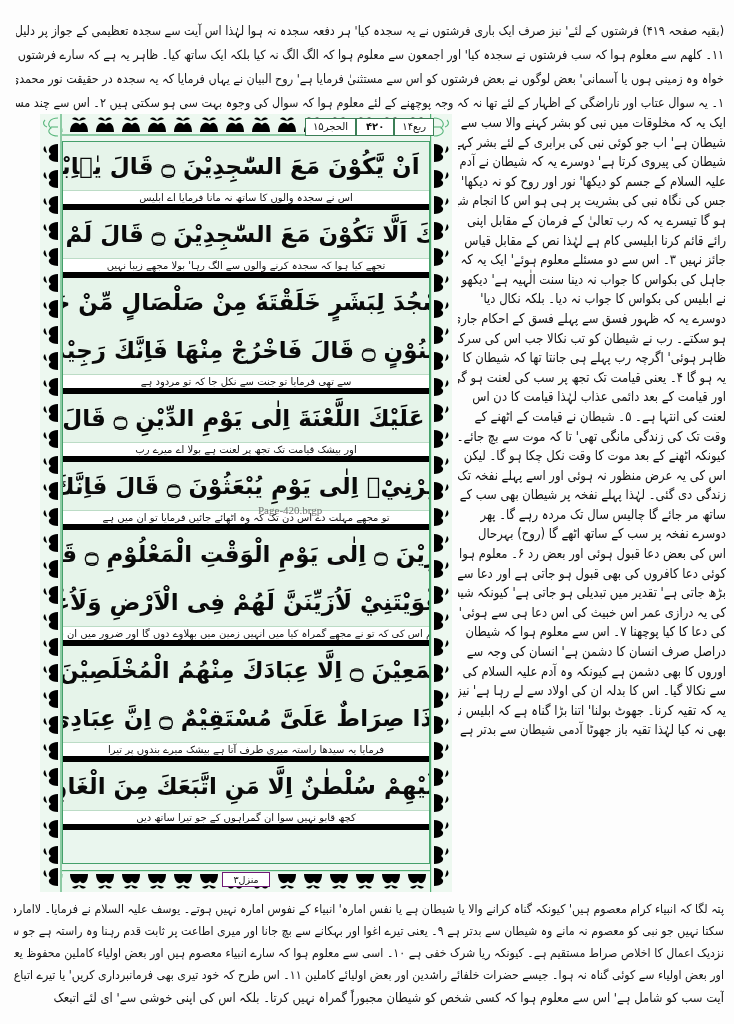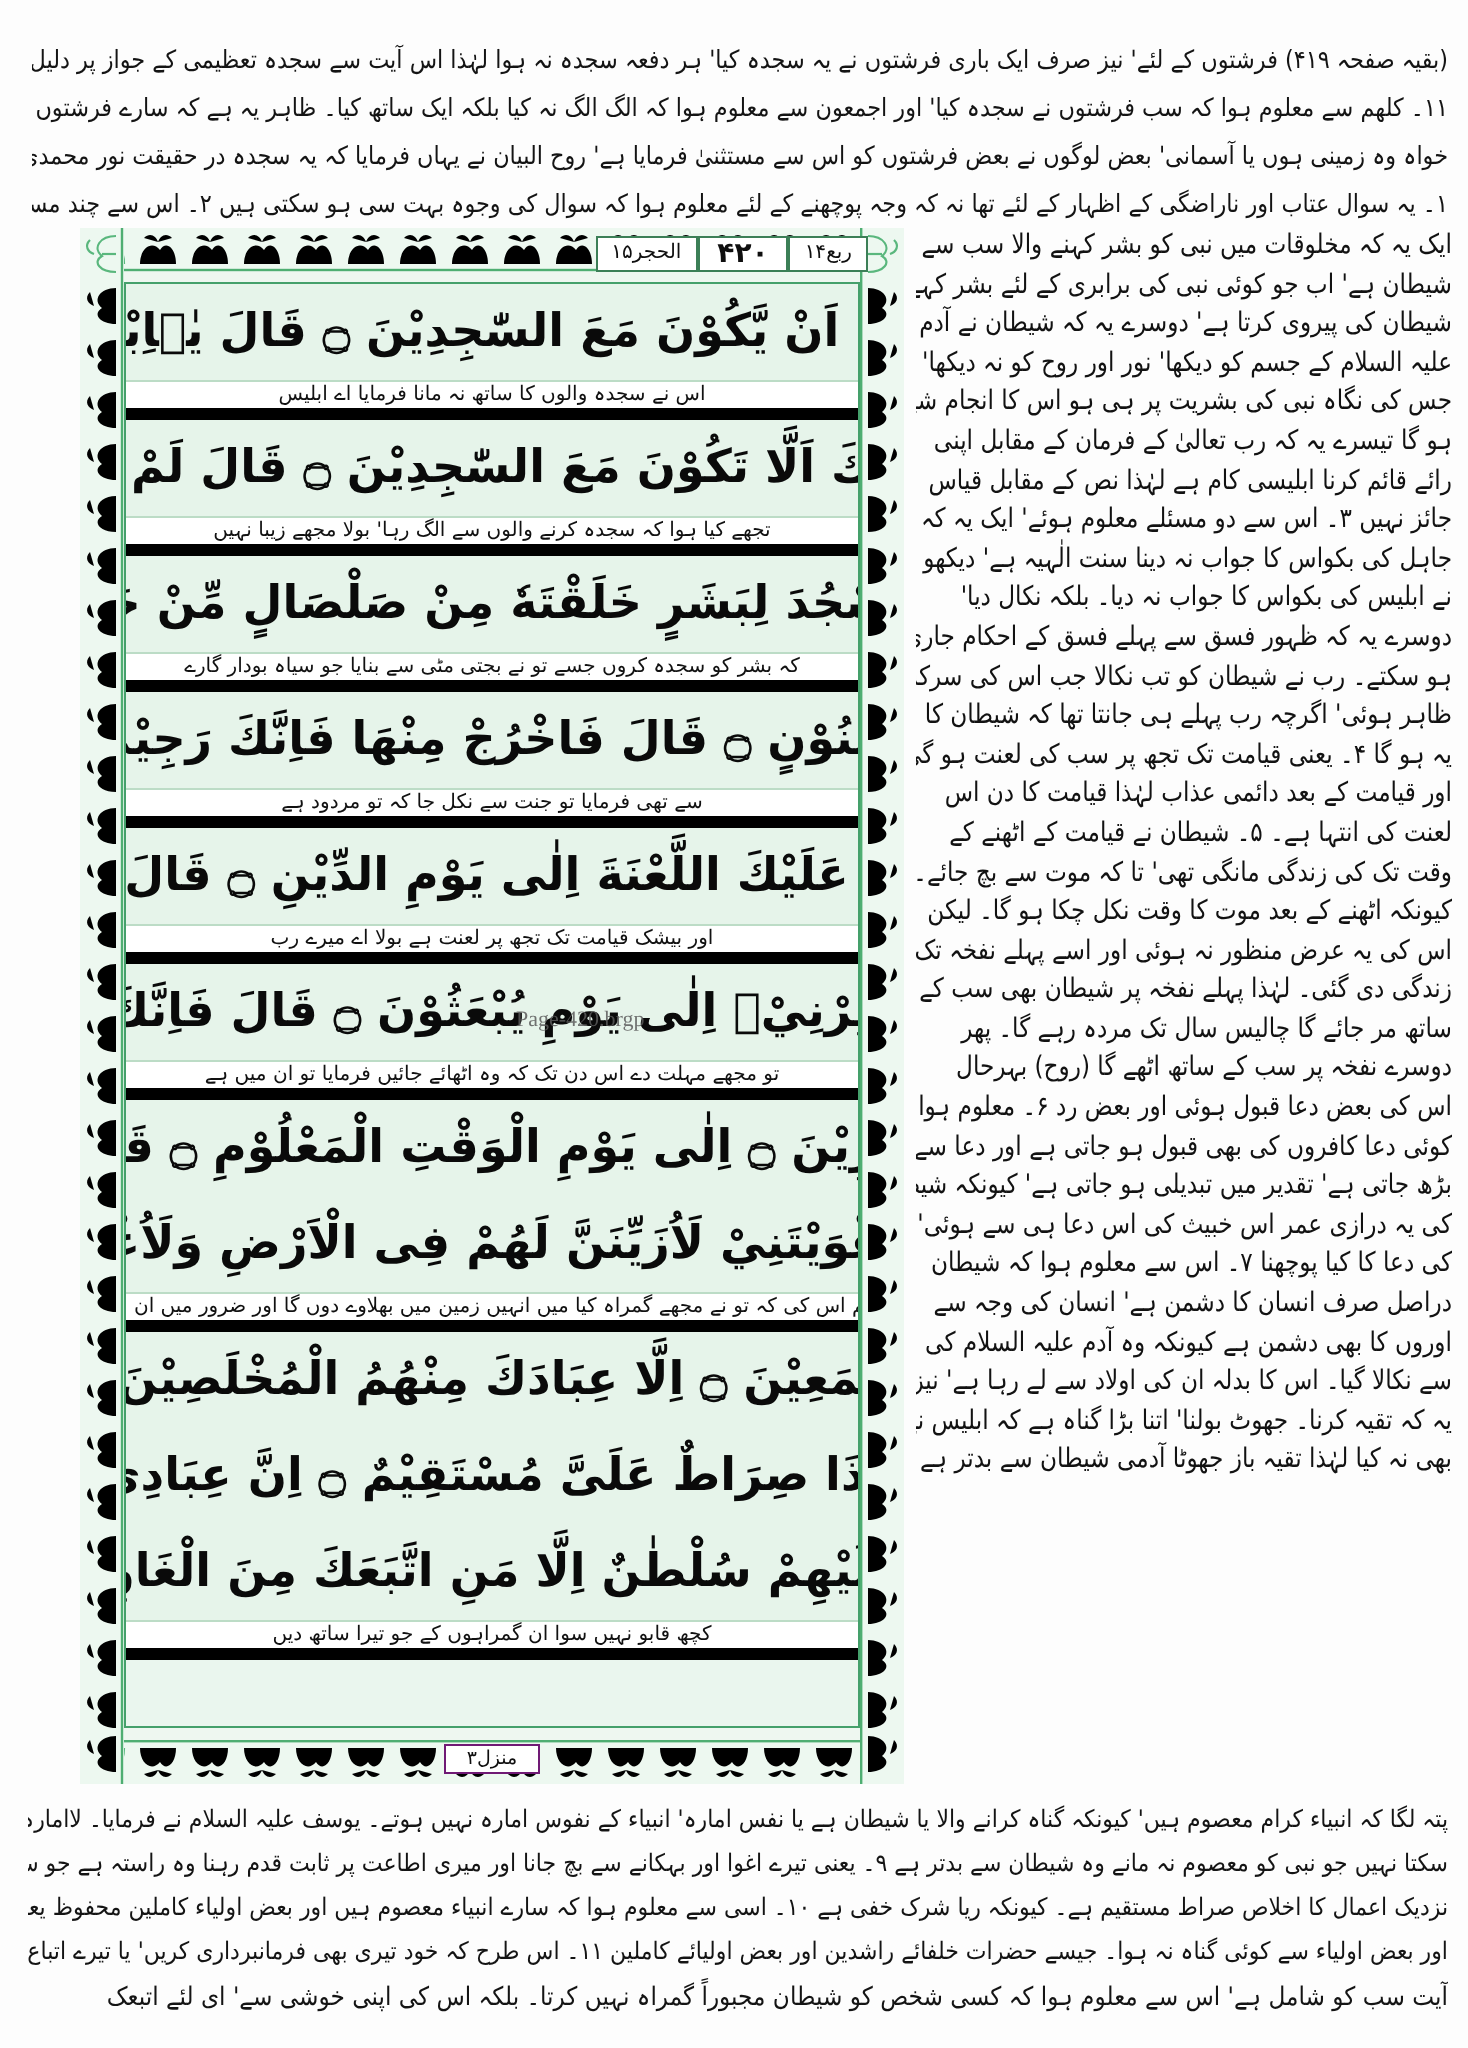--- a/index.html
+++ b/index.html
@@ -94,21 +94,21 @@
     border: 1px solid #3c7f57;
     font-size: 10px;
     line-height: 14px;
     padding: 1px 7px;
     color: #0e0e0e;
     direction: rtl;
     white-space: nowrap;
     font-family: "DejaVu Sans", sans-serif;
   }
   .hdr-box.page-no {
-    font-size: 14px;
+    font-size: 10px;
     line-height: 16px;
     padding: 0px 9px;
     font-weight: 700;
     letter-spacing: 1px;
   }
 
   .text-frame {
     position: absolute;
     left: 22px;
     top: 27px;
@@ -421,39 +421,39 @@
       </div>
 
       <div class="text-frame">
         <div class="ayah-line">اَبٰۤى اَنْ يَّكُوْنَ مَعَ السّٰجِدِيْنَ ۝ قَالَ يٰۤاِبْلِيْسُ</div>
         <div class="trans-line">اس نے سجدہ والوں کا ساتھ نہ مانا فرمایا اے ابلیس</div>
 
         <div class="ayah-line">مَا لَكَ اَلَّا تَكُوْنَ مَعَ السّٰجِدِيْنَ ۝ قَالَ لَمْ اَكُنْ</div>
         <div class="trans-line">تجھے کیا ہوا کہ سجدہ کرنے والوں سے الگ رہا' بولا مجھے زیبا نہیں</div>
 
         <div class="ayah-line">لِّاَسْجُدَ لِبَشَرٍ خَلَقْتَهٗ مِنْ صَلْصَالٍ مِّنْ حَمَاٍ</div>
-        <div class="trans-line">کہ بشر کو سجدہ کروں جسے تو نے بجتی مٹی سے بنایا جو سیاہ بودار گارے</div>
 
         <div class="ayah-line">مَّسْنُوْنٍ ۝ قَالَ فَاخْرُجْ مِنْهَا فَاِنَّكَ رَجِيْمٌ ۝</div>
         <div class="trans-line">سے تھی فرمایا تو جنت سے نکل جا کہ تو مردود ہے</div>
 
         <div class="ayah-line">وَّاِنَّ عَلَيْكَ اللَّعْنَةَ اِلٰى يَوْمِ الدِّيْنِ ۝ قَالَ رَبِّ</div>
         <div class="trans-line">اور بیشک قیامت تک تجھ پر لعنت ہے بولا اے میرے رب</div>
 
         <div class="ayah-line">فَاَنْظِرْنِيْۤ اِلٰى يَوْمِ يُبْعَثُوْنَ ۝ قَالَ فَاِنَّكَ مِنَ</div>
         <div class="trans-line">تو مجھے مہلت دے اس دن تک کہ وہ اٹھائے جائیں فرمایا تو ان میں ہے</div>
 
         <div class="ayah-line">الْمُنْظَرِيْنَ ۝ اِلٰى يَوْمِ الْوَقْتِ الْمَعْلُوْمِ ۝ قَالَ رَبِّ</div>
 
         <div class="ayah-line">بِمَاۤ اَغْوَيْتَنِيْ لَاُزَيِّنَنَّ لَهُمْ فِى الْاَرْضِ وَلَاُغْوِيَنَّهُمْ</div>
         <div class="trans-line">قسم اس کی کہ تو نے مجھے گمراہ کیا میں انہیں زمین میں بھلاوے دوں گا اور ضرور میں ان سب</div>
 
         <div class="ayah-line">اَجْمَعِيْنَ ۝ اِلَّا عِبَادَكَ مِنْهُمُ الْمُخْلَصِيْنَ ۝</div>
 
         <div class="ayah-line">قَالَ هٰذَا صِرَاطٌ عَلَىَّ مُسْتَقِيْمٌ ۝ اِنَّ عِبَادِيْ لَيْسَ</div>
+        <div class="trans-line">فرمایا یہ سیدھا راستہ میری طرف آتا ہے بیشک میرے بندوں پر تیرا</div>
 
         <div class="ayah-line">لَكَ عَلَيْهِمْ سُلْطٰنٌ اِلَّا مَنِ اتَّبَعَكَ مِنَ الْغَاوِيْنَ ۝</div>
         <div class="trans-line">کچھ قابو نہیں سوا ان گمراہوں کے جو تیرا ساتھ دیں</div>
       </div>
 
       <div class="manzil-wrap">
         <div class="manzil-box">منزل۳</div>
       </div>
 
       <div class="watermark">Page-420.brgp</div>

